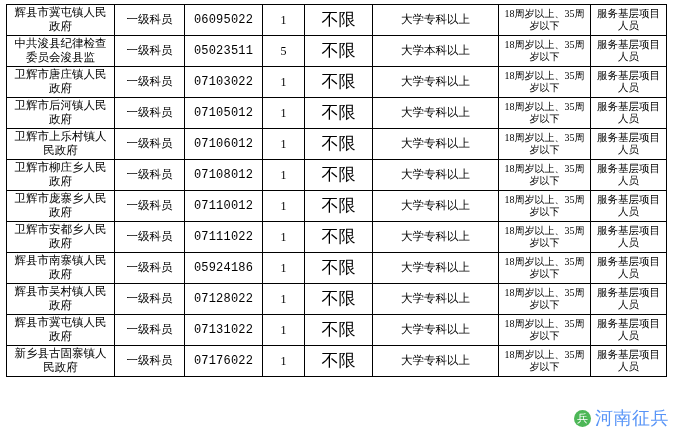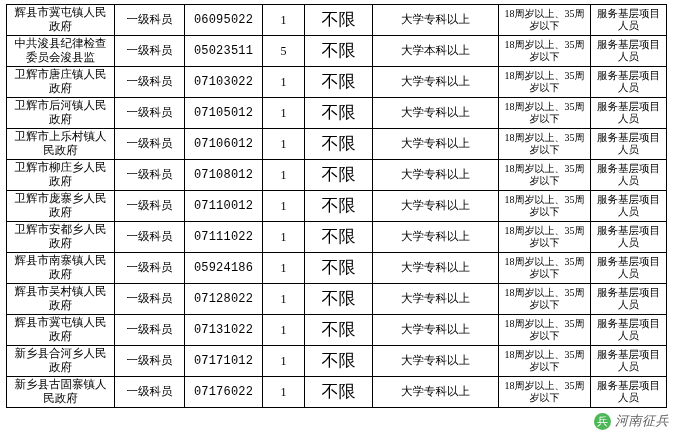--- a/index.html
+++ b/index.html
@@ -72,25 +72,24 @@
     border-radius: 50%;
     background: #2eab3a;
     display: flex;
     align-items: center;
     justify-content: center;
     color: #ffffff;
     font-size: 11px;
     font-family: "Liberation Sans", sans-serif;
   }
   .wm-text {
-    font-size: 13px;
-    color: #404040;
+    font-size: 18px;
+    color: #3b82f6;
     font-family: "Liberation Sans", "DejaVu Sans", sans-serif;
     letter-spacing: 0.5px;
-    font-style: italic;
   }
 </style>
 </head>
 <body>
 
 <div class="sheet">
   <table class="grid">
     <colgroup>
       <col class="c0">
         <col class="c1">
@@ -206,30 +205,20 @@
         <td class="cell-unit">辉县市冀屯镇人民政府</td>
         <td class="cell-level">一级科员</td>
         <td class="cell-code">07131022</td>
         <td class="cell-num">1</td>
         <td class="cell-limit">不限</td>
         <td class="cell-edu">大学专科以上</td>
         <td class="cell-age">18周岁以上、35周岁以下</td>
         <td class="cell-other">服务基层项目人员</td>
       </tr>
       <tr>
-        <td class="cell-unit">新乡县合河乡人民政府</td>
-        <td class="cell-level">一级科员</td>
-        <td class="cell-code">07171012</td>
-        <td class="cell-num">1</td>
-        <td class="cell-limit">不限</td>
-        <td class="cell-edu">大学专科以上</td>
-        <td class="cell-age">18周岁以上、35周岁以下</td>
-        <td class="cell-other">服务基层项目人员</td>
-      </tr>
-      <tr>
         <td class="cell-unit">新乡县古固寨镇人民政府</td>
         <td class="cell-level">一级科员</td>
         <td class="cell-code">07176022</td>
         <td class="cell-num">1</td>
         <td class="cell-limit">不限</td>
         <td class="cell-edu">大学专科以上</td>
         <td class="cell-age">18周岁以上、35周岁以下</td>
         <td class="cell-other">服务基层项目人员</td>
       </tr>
 

